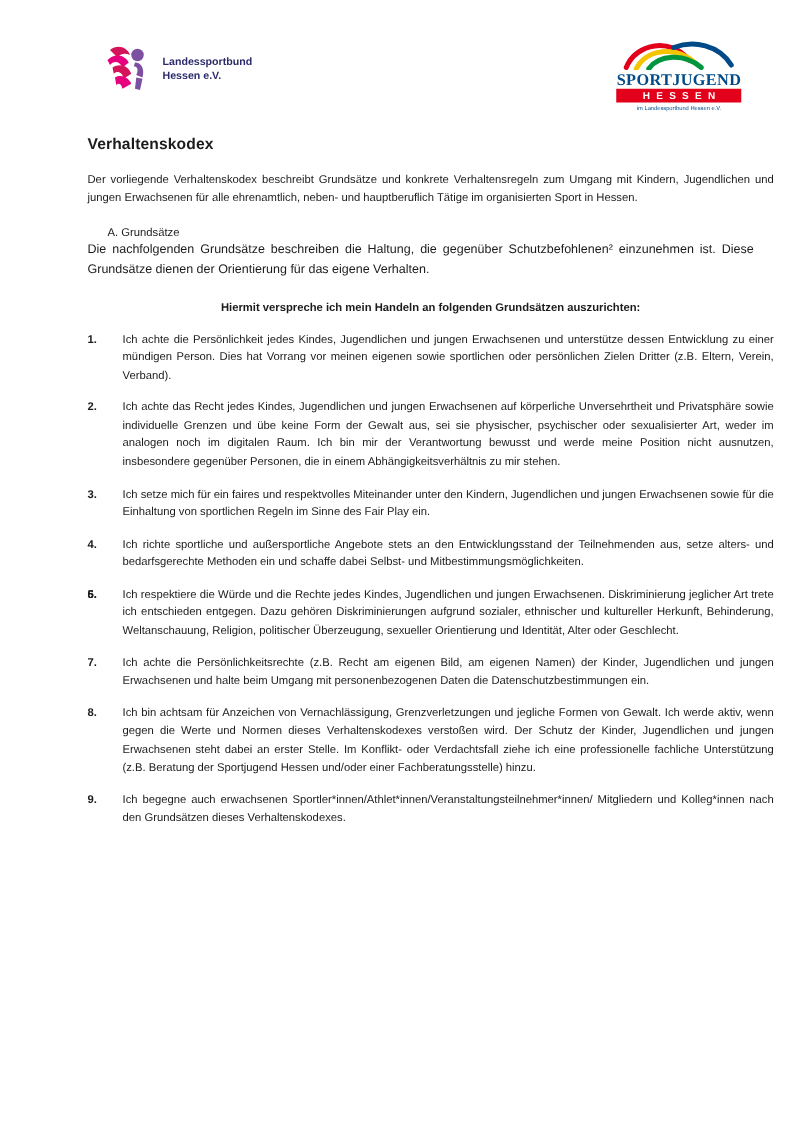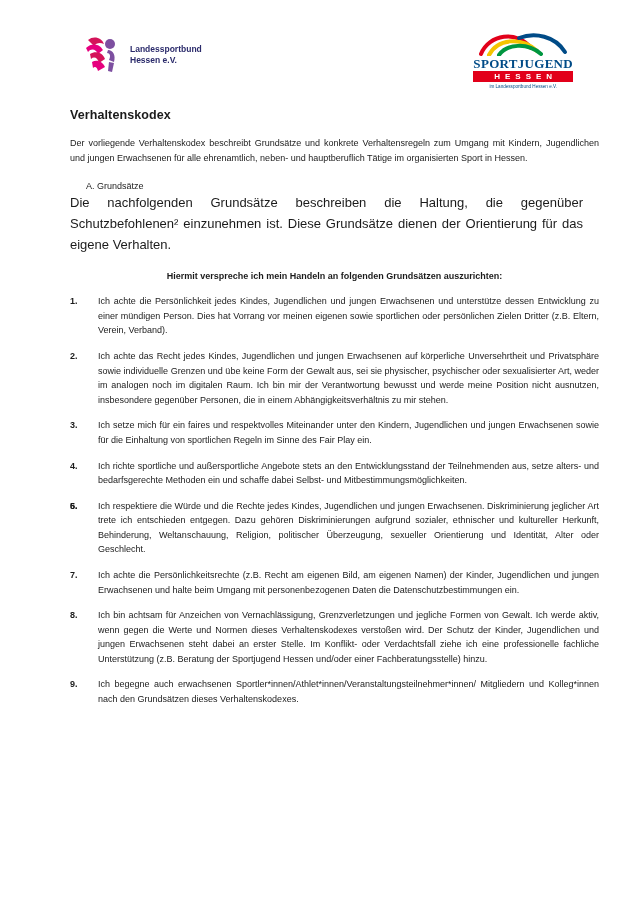--- a/index.html
+++ b/index.html
@@ -12,21 +12,21 @@
     height: 900px;
     font-family: "Liberation Sans", sans-serif;
     color: #1b1b1b;
     overflow: hidden;
   }
   .page {
     position: relative;
     width: 643px;
     height: 900px;
     box-sizing: border-box;
-    padding: 22px 44px 0 70px;
+    padding: 22px 24px 0 70px;
   }
 
   
   .logo-row {
     position: relative;
     height: 72px;
     margin-bottom: 14px;
   }
   .logo {
     position: absolute;
@@ -62,21 +62,21 @@
     line-height: 1.62;
     text-align: justify;
     margin: 0 0 16px 0;
   }
   h2.section {
     font-size: 9px;
     font-weight: normal;
     margin: 0 0 1px 16px;
   }
   p.section-body {
-    font-size: 13px;
+    font-size: 10px;
     line-height: 1.62;
     text-align: justify;
     margin: 0 16px 16px 0;
   }
   h3.pledge {
     font-size: 9px;
     font-weight: bold;
     margin: 0 0 13px 0;
     text-align: center;
   }

